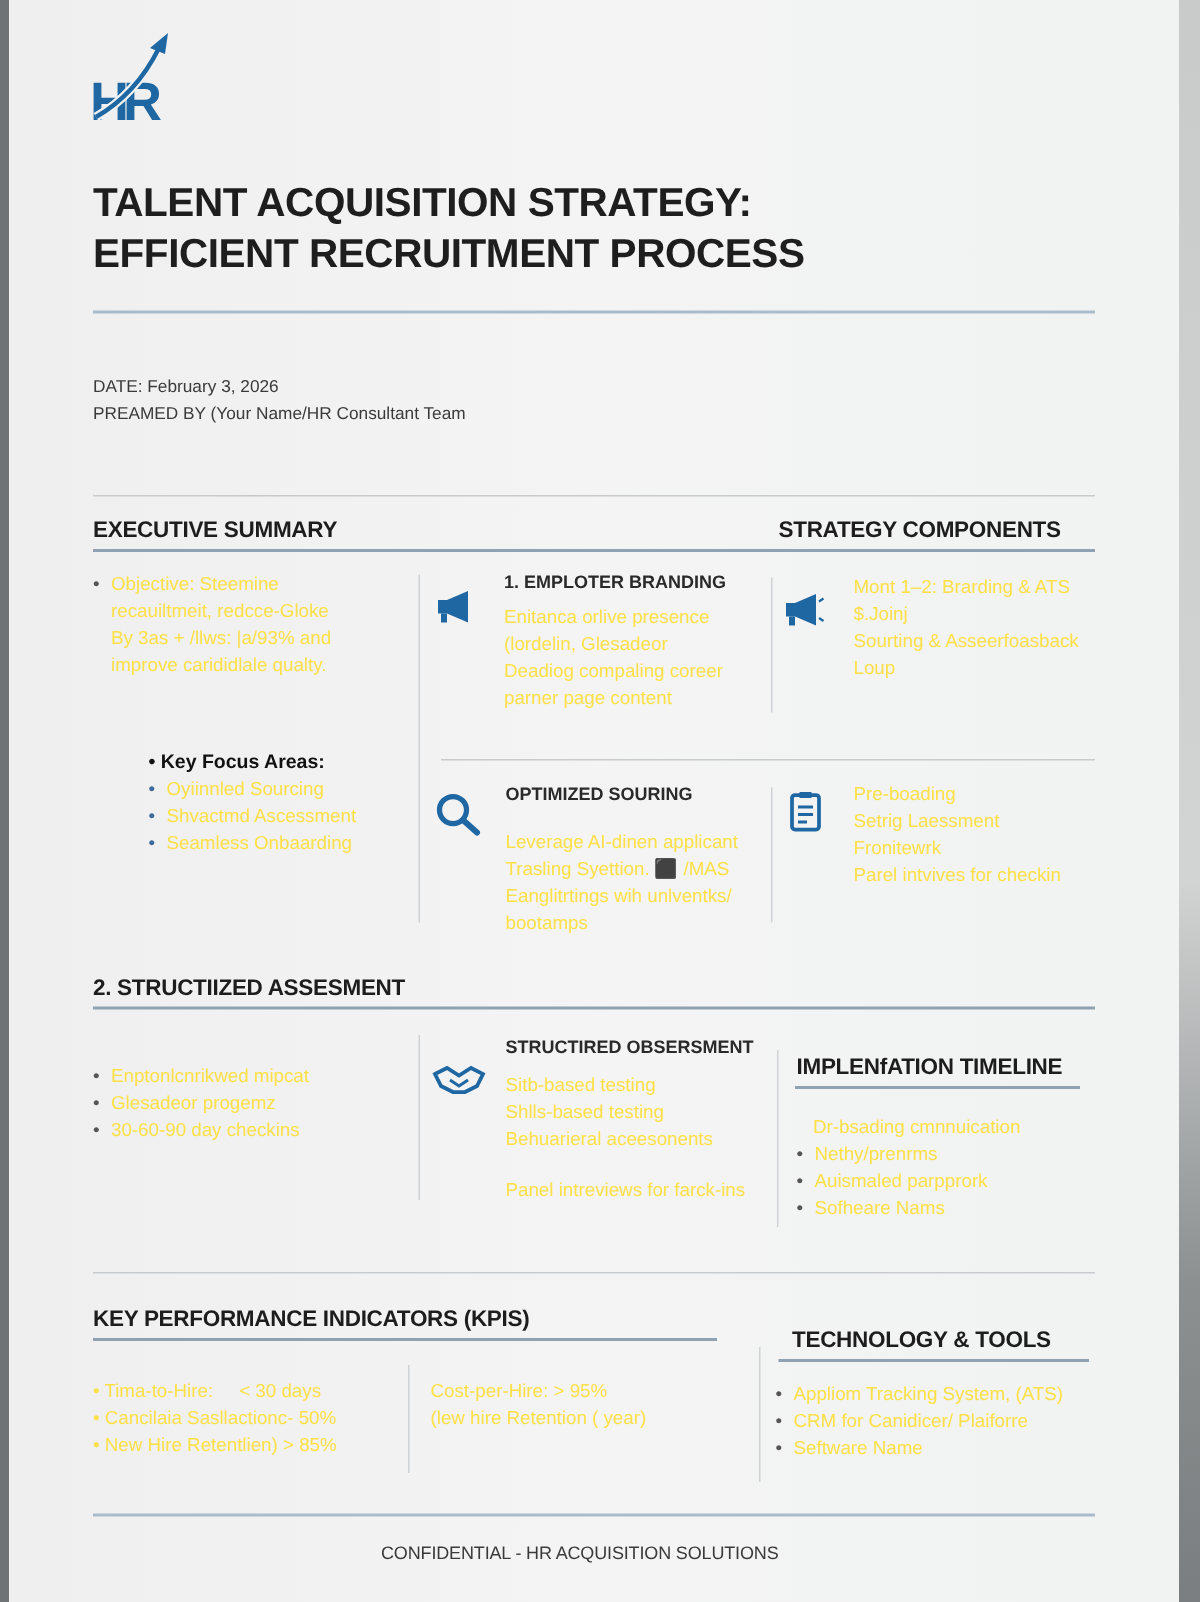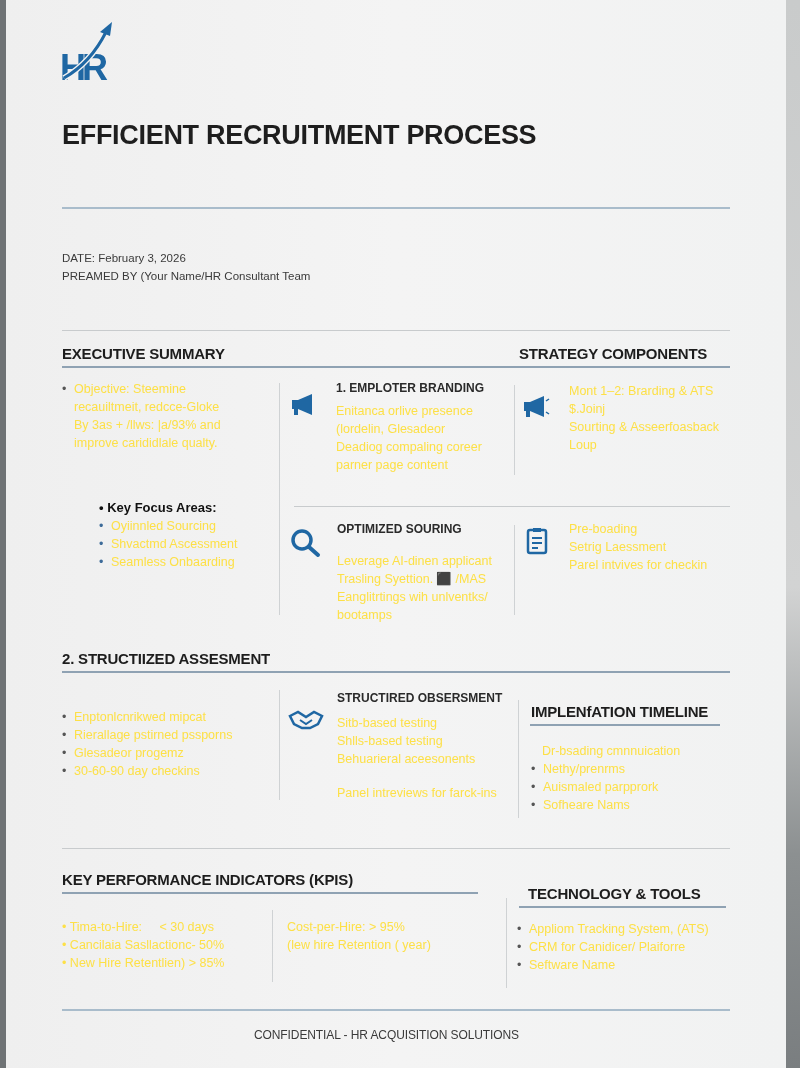--- a/index.html
+++ b/index.html
@@ -46,20 +46,21 @@
 <div class="abs logo icon">
   <svg width="58" height="64" viewBox="0 0 58 64">
     <text x="0" y="60" font-family="Liberation Sans, sans-serif" font-weight="bold" font-size="36" fill="#1f67a3" letter-spacing="-4">HR</text>
     <path d="M4 58 C 18 50, 34 36, 46 12" stroke="#f2f2f2" stroke-width="6" fill="none"></path>
     <path d="M4 58 C 18 50, 34 36, 46 12" stroke="#1f67a3" stroke-width="3" fill="none"></path>
     <polygon points="52,2 40,12 50,16" fill="#1f67a3"></polygon>
   </svg>
 </div>
 
 <div class="abs title">
+  <div>TALENT ACQUISITION STRATEGY:</div>
   <div>EFFICIENT RECRUITMENT PROCESS</div>
 </div>
 <div class="rule" style="left:62px; top:207px; width:668px;"></div>
 
 <div class="abs meta" style="top:252px;">DATE: February 3, 2026</div>
 <div class="abs meta" style="top:270px;">PREAMED BY (Your Name/HR Consultant Team</div>
 
 <div class="rule gray" style="left:62px; top:330px; width:668px;"></div>
 
 <div class="abs h2" style="left:62px; top:345px;">EXECUTIVE SUMMARY</div>
@@ -141,28 +142,28 @@
       <rect x="2" y="3" width="18" height="23" rx="2" stroke="#1f67a3" stroke-width="2.5" fill="none"></rect>
       <rect x="7" y="1" width="8" height="4" fill="#1f67a3"></rect>
       <line x1="6" y1="11" x2="16" y2="11" stroke="#1f67a3" stroke-width="2"></line>
       <line x1="6" y1="16" x2="16" y2="16" stroke="#1f67a3" stroke-width="2"></line>
       <line x1="6" y1="21" x2="12" y2="21" stroke="#1f67a3" stroke-width="2"></line>
     </svg>
 </div>
 <div class="abs body-text" style="left:569px; top:520px; width:190px;">
   <div>Pre-boading</div>
   <div>Setrig Laessment</div>
+  <div>Fronitewrk</div>
   <div>Parel intvives for checkin</div>
 </div>
 
 <div class="abs h2" style="left:62px; top:650px;">2. STRUCTIIZED ASSESMENT</div>
 <div class="rule dark" style="left:62px; top:671px; width:668px;"></div>
 <ul class="abs bul body-text" style="left:62px; top:708px; width:210px;">
   <li>Enptonlcnrikwed mipcat</li>
-  <li>Rierallage pstirned pssporns</li>
   <li>Glesadeor progemz</li>
   <li>30-60-90 day checkins</li>
 </ul>
 
 <div class="vline" style="left:279px; top:690px; height:110px;"></div>
 <div class="abs icon" style="left:288px; top:708px;">
   <svg width="36" height="24" viewBox="0 0 36 24">
       <path d="M2 8 L10 4 L18 9 L26 4 L34 8 L30 16 L22 20 L14 20 L6 16 Z" stroke="#1f67a3" stroke-width="2.5" fill="none"></path>
       <path d="M12 12 L18 16 L24 12" stroke="#1f67a3" stroke-width="2" fill="none"></path>
     </svg>

